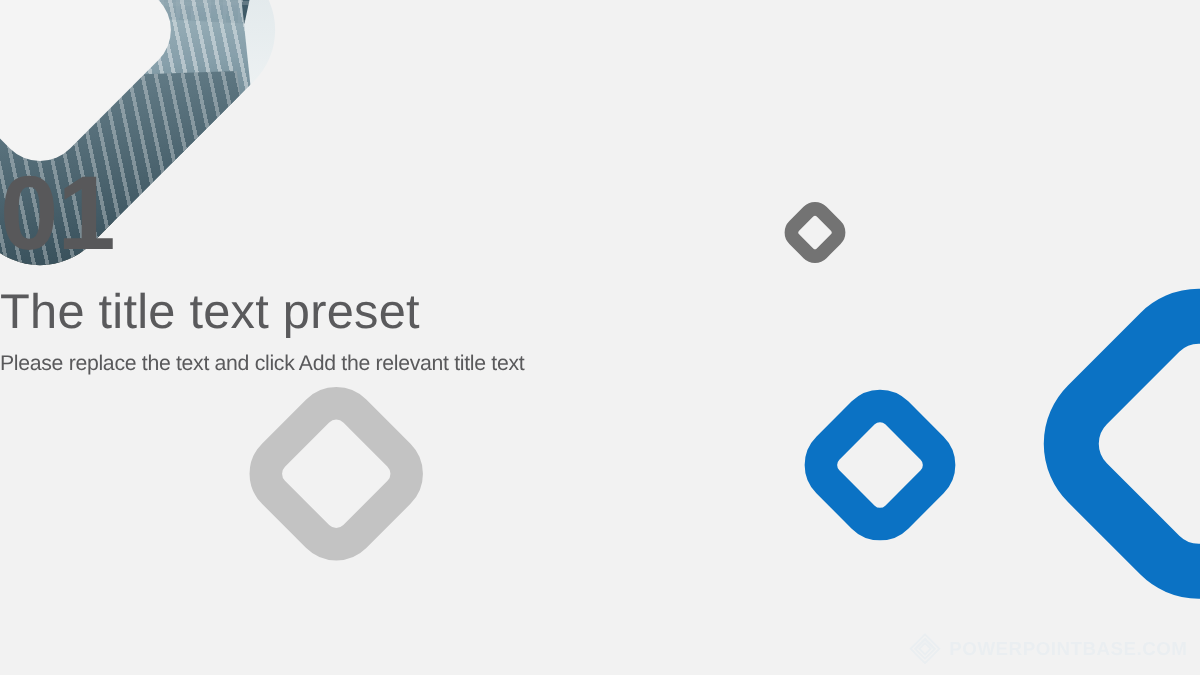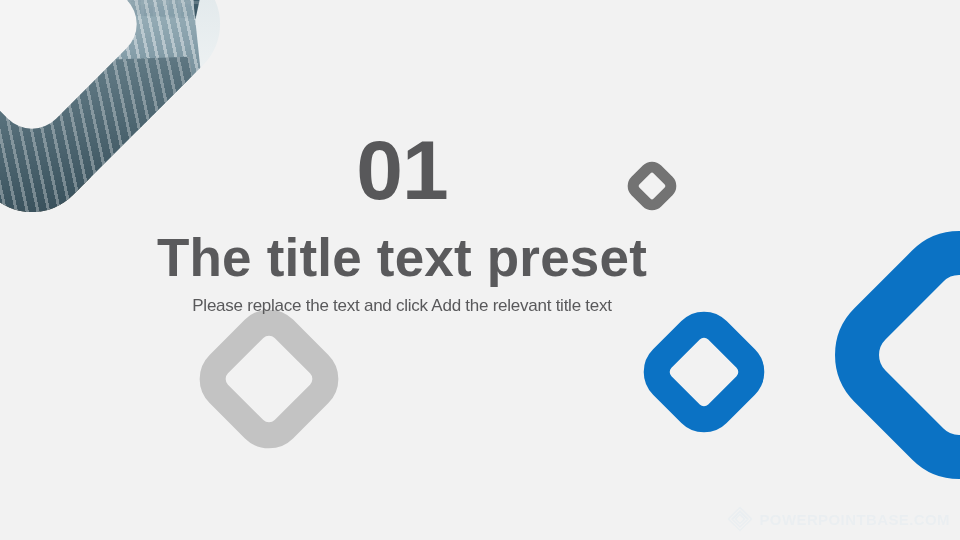--- a/index.html
+++ b/index.html
@@ -143,34 +143,34 @@
     border: 44px solid #0b72c4;
     border-radius: 66px;
   }
 
   
   #text-block {
     position: absolute;
     left: 0;
     top: 128px;
     width: 804px;
-    text-align: center;
+    text-align: left;
     z-index: 5;
   }
   #number-label {
     font-size: 84px;
     font-weight: bold;
     color: #58585a;
     line-height: 1;
     letter-spacing: -1px;
     margin: 0;
   }
   #slide-title {
-    font-size: 53px;
-    font-weight: 700;
+    font-size: 39px;
+    font-weight: 400;
     color: #5a5a5c;
     line-height: 1.12;
     margin: 16px 0 0 0;
     letter-spacing: .2px;
   }
   #slide-subtitle {
     font-size: 17px;
     font-weight: normal;
     color: #59595b;
     margin: 9px 0 0 0;

